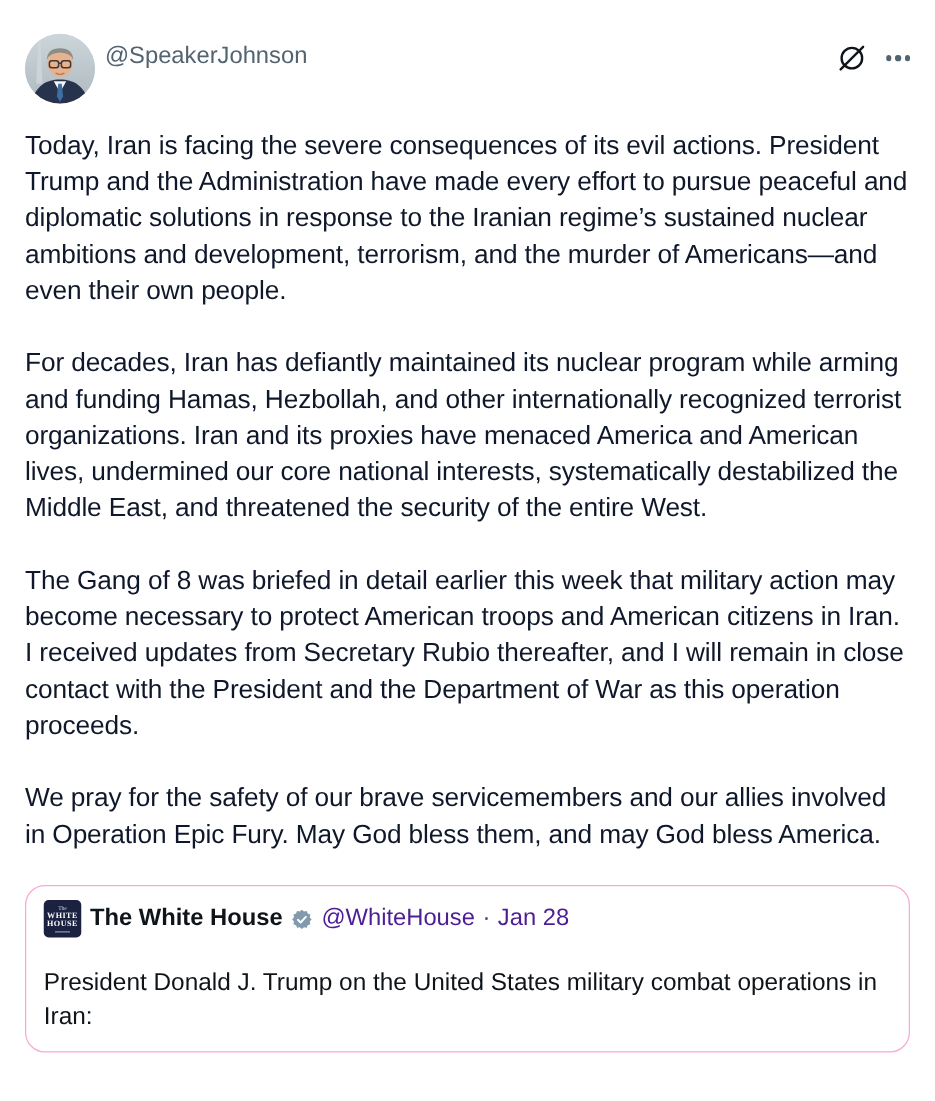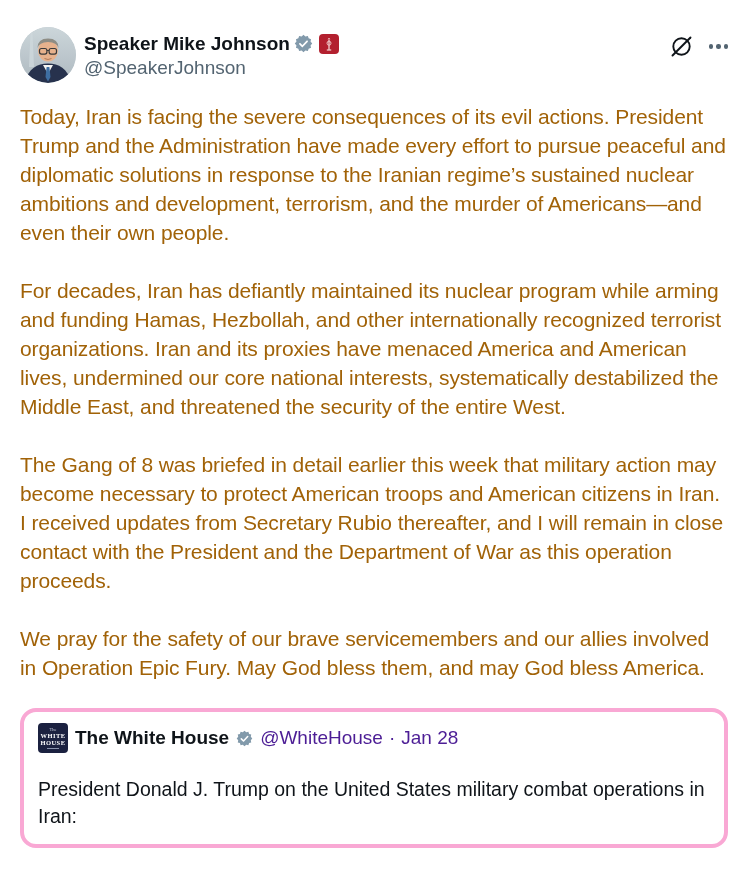--- a/index.html
+++ b/index.html
@@ -25,27 +25,27 @@
     display:inline-flex; align-items:center; justify-content:center; margin-left:2px; cursor:pointer;
   }
   .handle { font-size:19px; color:#536471; line-height:25px; cursor:pointer; }
   .header-actions { margin-left:auto; display:flex; align-items:center; gap:16px; padding-top:8px; }
   .icon-btn { cursor:pointer; display:inline-flex; align-items:center; }
   .dots { display:inline-flex; gap:3px; }
   .dots i { width:4.5px; height:4.5px; border-radius:50%; background:#536471; }
 
   
   .body-text {
-    margin-top:19px; font-size:21px; line-height:29px; color:#a16207;
+    margin-top:19px; font-size:21px; line-height:29px; color:#0f172a;
     white-space:pre-line; letter-spacing:-0.1px; max-width:710px;
   }
 
   
   .quote-card {
-    margin-top:26px; border:4px solid #f9a8d4; border-radius:16px;
+    margin-top:26px; border:1px solid #f9a8d4; border-radius:16px;
     padding:11px 14px 14px 14px; cursor:pointer; background:#fff;
   }
   .quote-header { display:flex; align-items:center; gap:7px; }
   .wh-avatar {
     width:30px; height:30px; border-radius:4px; background:#1b2140; flex:0 0 30px;
     display:flex; flex-direction:column; align-items:center; justify-content:center;
     font-family:"Liberation Serif", serif; color:#fff; line-height:1; padding-top:1px;
   }
   .wh-avatar .l1 { font-size:4.5px; color:#cdd3e0; margin-bottom:1px; }
   .wh-avatar .l2, .wh-avatar .l3 { font-size:6.5px; font-weight:bold; letter-spacing:0.4px; }
@@ -82,37 +82,20 @@
             <path d="M17.5,21 Q17.5,11.5 28,11.5 Q38.5,11.5 38.5,21 Q37,15.5 28,15 Q19,15.5 17.5,21 Z" fill="#8e8d85"></path>
             <rect x="19.5" y="21.5" width="7.4" height="5.6" rx="2" fill="none" stroke="#3a3a3a" stroke-width="1.2"></rect>
             <rect x="29.1" y="21.5" width="7.4" height="5.6" rx="2" fill="none" stroke="#3a3a3a" stroke-width="1.2"></rect>
             <line x1="26.9" y1="23.5" x2="29.1" y2="23.5" stroke="#3a3a3a" stroke-width="1.2"></line>
             <path d="M24.5,31.5 Q28,33.5 31.5,31.5" fill="none" stroke="#b07c5c" stroke-width="1"></path>
           </g>
         </svg>
       </div>
 
       <div class="author-block">
-        <div class="name-row">
-          <span class="name">Speaker Mike Johnson</span>
-          <span class="badge">
-            <svg width="19" height="19" viewBox="0 0 24 24">
-              <polygon fill="#829aab" points="23,12 20.89,14.38 21.53,17.5 18.51,18.51 17.5,21.53 14.38,20.89 12,23 9.62,20.89 6.5,21.53 5.49,18.51 2.47,17.5 3.11,14.38 1,12 3.11,9.62 2.47,6.5 5.49,5.49 6.5,2.47 9.62,3.11 12,1 14.38,3.11 17.5,2.47 18.51,5.49 21.53,6.5 20.89,9.62"></polygon>
-              <polyline points="7.5,12.5 10.6,15.5 16.5,9.2" fill="none" stroke="#fff" stroke-width="2.2" stroke-linecap="round" stroke-linejoin="round"></polyline>
-            </svg>
-          </span>
-          <span class="affiliate-badge">
-            <svg width="14" height="16" viewBox="0 0 14 16">
-              <line x1="7" y1="3.5" x2="7" y2="14" stroke="#eec4c4" stroke-width="1.4"></line>
-              <circle cx="7" cy="7.2" r="2" fill="none" stroke="#eec4c4" stroke-width="1"></circle>
-              <path d="M5.6,3.4 Q7,0.8 8.4,3.4 Q7,2.6 5.6,3.4 Z" fill="#eec4c4"></path>
-              <line x1="4.8" y1="14" x2="9.2" y2="14" stroke="#eec4c4" stroke-width="1.3"></line>
-            </svg>
-          </span>
-        </div>
         <div class="handle">@SpeakerJohnson</div>
       </div>
 
       <div class="header-actions">
         <span class="icon-btn">
           <svg width="23" height="23" viewBox="0 0 23 23">
             <circle cx="11.5" cy="11.5" r="8.2" fill="none" stroke="#0f1419" stroke-width="1.9"></circle>
             <line x1="2.5" y1="20.5" x2="20.5" y2="2.5" stroke="#0f1419" stroke-width="1.9" stroke-linecap="round"></line>
           </svg>
         </span>

